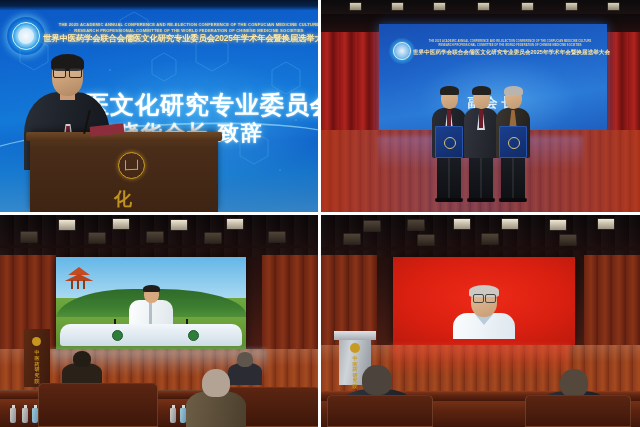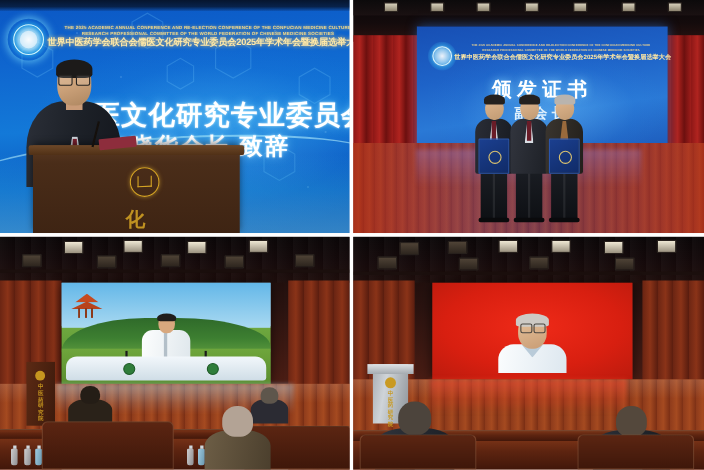--- a/index.html
+++ b/index.html
@@ -828,21 +828,20 @@
     </div>
 
     <div class="curtain left"></div>
     <div class="curtain right"></div>
 
     <div class="led-screen-tr">
       <div class="tr-logo"></div>
       <div class="tr-eng1">THE 2025 ACADEMIC ANNUAL CONFERENCE AND RE-ELECTION CONFERENCE OF THE CONFUCIAN MEDICINE CULTURE</div>
       <div class="tr-eng2">RESEARCH PROFESSIONAL COMMITTEE OF THE WORLD FEDERATION OF CHINESE MEDICINE SOCIETIES</div>
       <div class="tr-cn-head">世界中医药学会联合会儒医文化研究专业委员会2025年学术年会暨换届选举大会</div>
-      <div class="tr-big">颁发证书</div>
       <div class="tr-sub">副会长</div>
     </div>
 
     <div class="stage-floor-tr">
       <div class="floor-sheen"></div>
     </div>
 
     <div class="man" id="man-left">
       <div class="m-legs"></div>
         <div class="m-shoes"></div>

